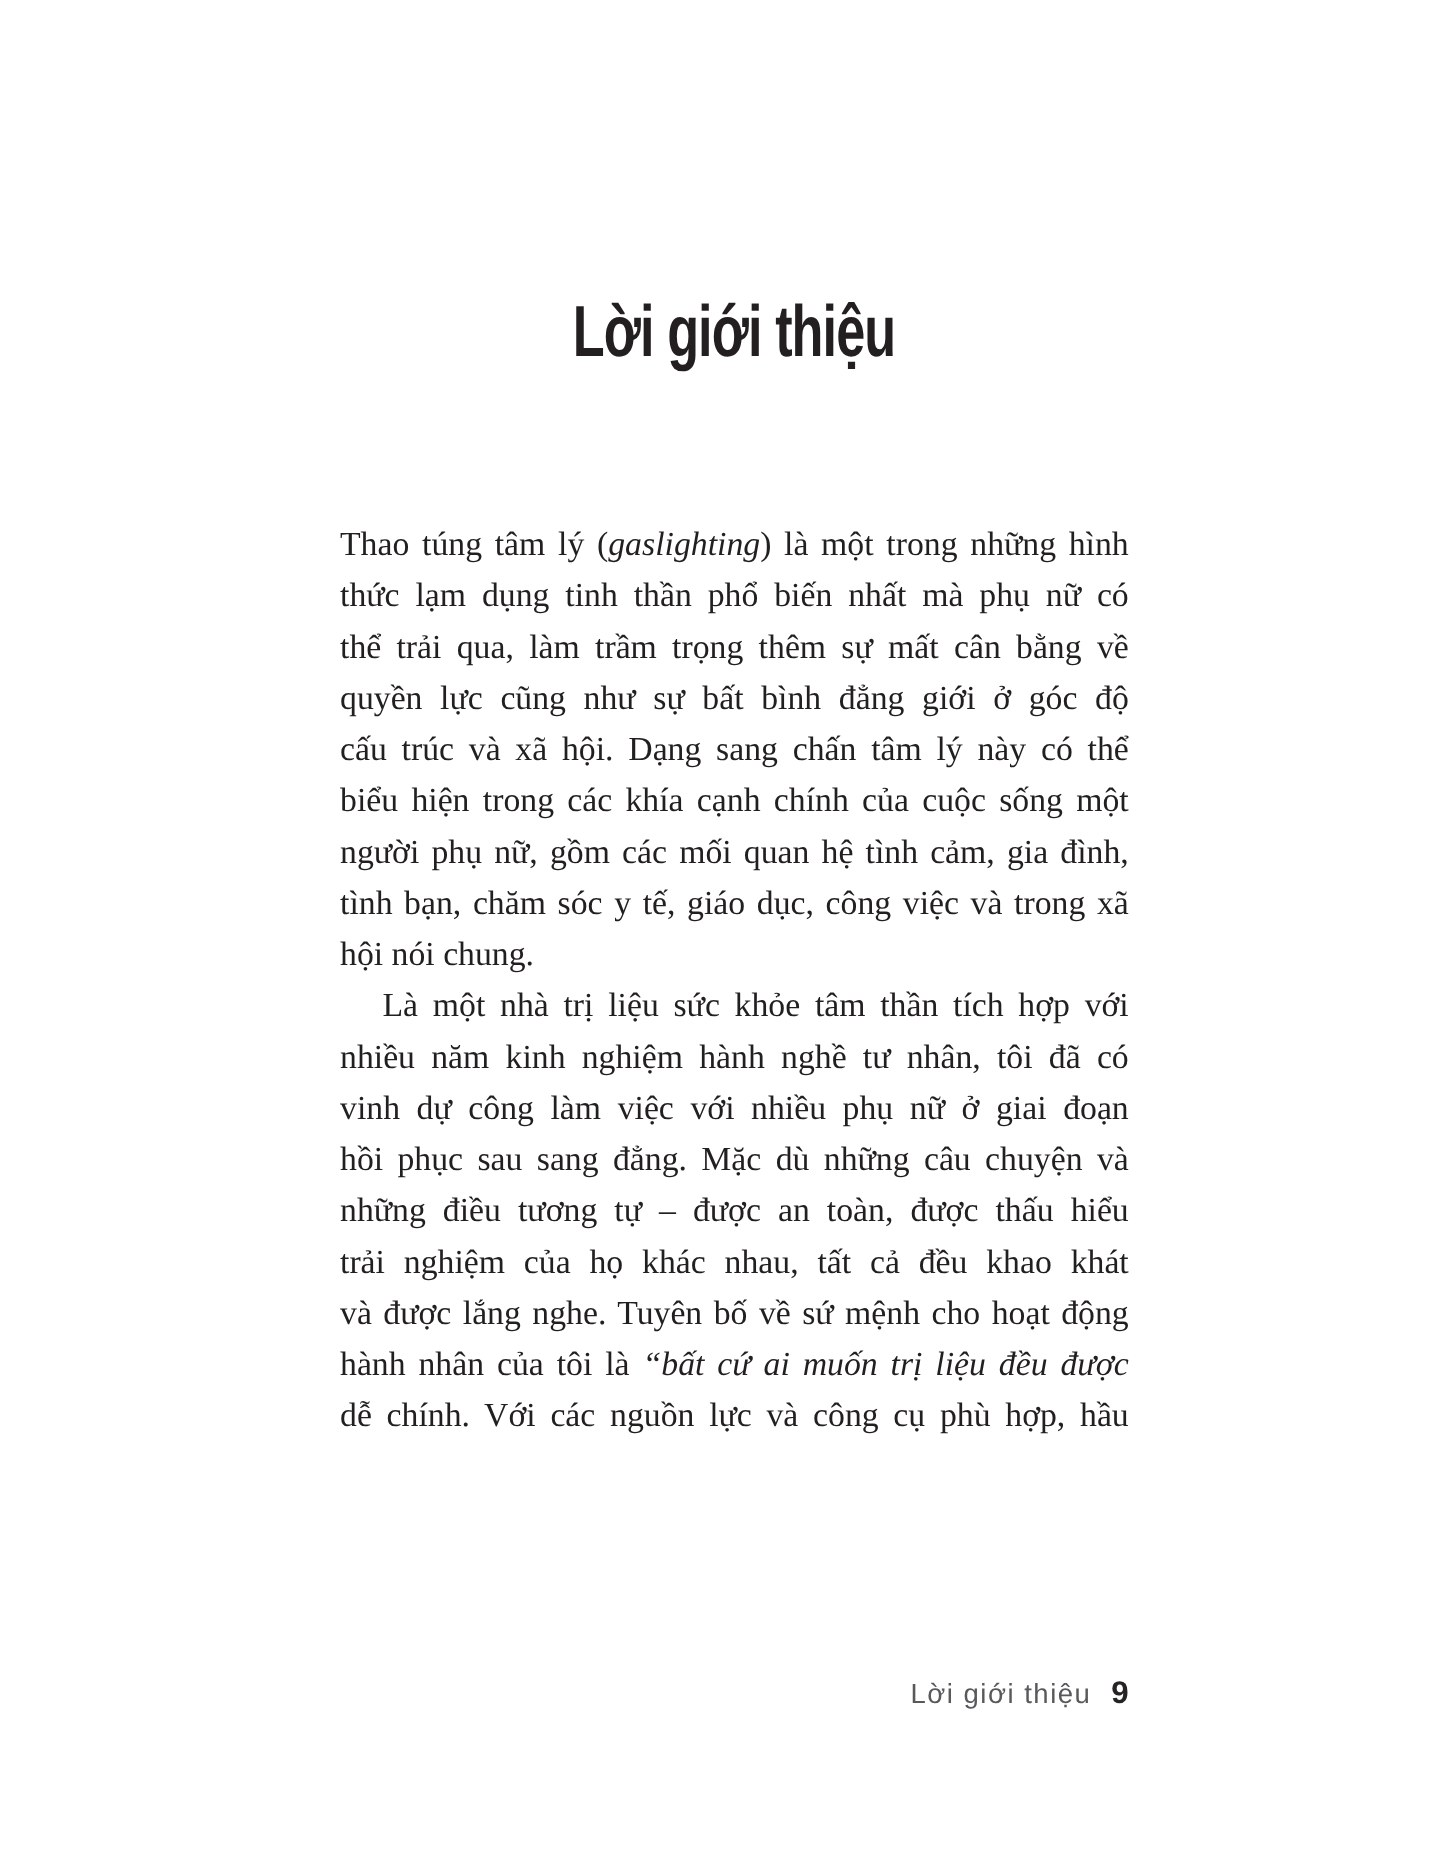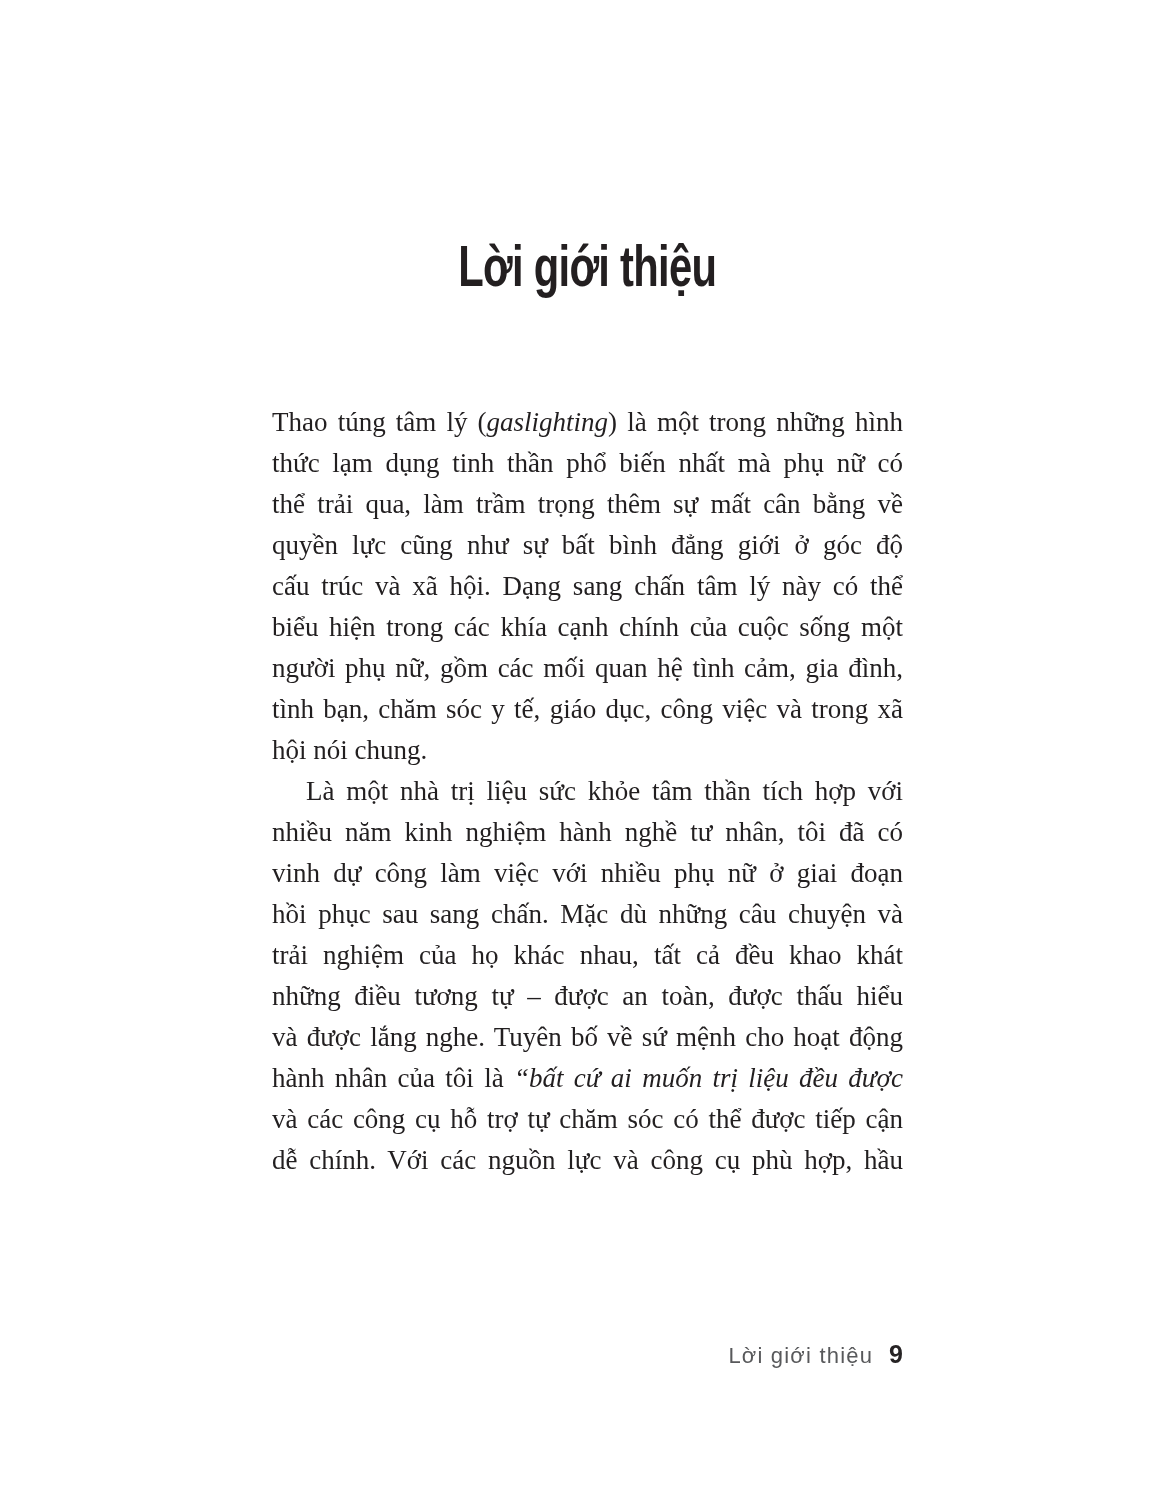--- a/index.html
+++ b/index.html
@@ -32,21 +32,21 @@
     font-size: 58px;
     letter-spacing: -1px;
     color: #231f20;
     transform: scaleX(0.72);
     transform-origin: 50% 50%;
   }
   
   .body-text {
     position: absolute;
     left: 272px;
-    top: 402px;
+    top: 415px;
     width: 631px;
     font-size: 27px;
     color: #221f20;
   }
   .para { margin: 0; }
   .para + .para { }
   .line {
     line-height: 41px;
     height: 41px;
     text-align: justify;
@@ -100,26 +100,25 @@
         <div class="line"><span>cấu trúc và xã hội. Dạng sang chấn tâm lý này có thể</span></div>
         <div class="line"><span>biểu hiện trong các khía cạnh chính của cuộc sống một</span></div>
         <div class="line"><span>người phụ nữ, gồm các mối quan hệ tình cảm, gia đình,</span></div>
         <div class="line"><span>tình bạn, chăm sóc y tế, giáo dục, công việc và trong xã</span></div>
         <div class="line lastline"><span>hội nói chung.</span></div>
       </div>
       <div class="para">
         <div class="line firstline-indent"><span>Là một nhà trị liệu sức khỏe tâm thần tích hợp với</span></div>
         <div class="line"><span>nhiều năm kinh nghiệm hành nghề tư nhân, tôi đã có</span></div>
         <div class="line"><span>vinh dự công làm việc với nhiều phụ nữ ở giai đoạn</span></div>
-        <div class="line"><span>hồi phục sau sang chấn. Mặc dù những câu chuyện và</span></div>
+        <div class="line"><span>hồi phục sau sang đẳng. Mặc dù những câu chuyện và</span></div>
+        <div class="line"><span>những điều tương tự – được an toàn, được thấu hiểu</span></div>
         <div class="line"><span>trải nghiệm của họ khác nhau, tất cả đều khao khát</span></div>
-        <div class="line"><span>những điều tương tự – được an toàn, được thấu hiểu</span></div>
         <div class="line"><span>và được lắng nghe. Tuyên bố về sứ mệnh cho hoạt động</span></div>
         <div class="line"><span>hành nhân của tôi là </span><span class="it">“bất cứ ai muốn trị liệu đều được</span></div>
-        <div class="line"><span>và các công cụ hỗ trợ tự chăm sóc có thể được tiếp cận</span></div>
         <div class="line"><span>dễ chính. Với các nguồn lực và công cụ phù hợp, hầu</span></div>
       </div>
     </div>
 
   <div class="footer">
     <span class="footer-section">Lời giới thiệu</span>
     <span class="footer-pagenum">9</span>
   </div>
 
 </div>

